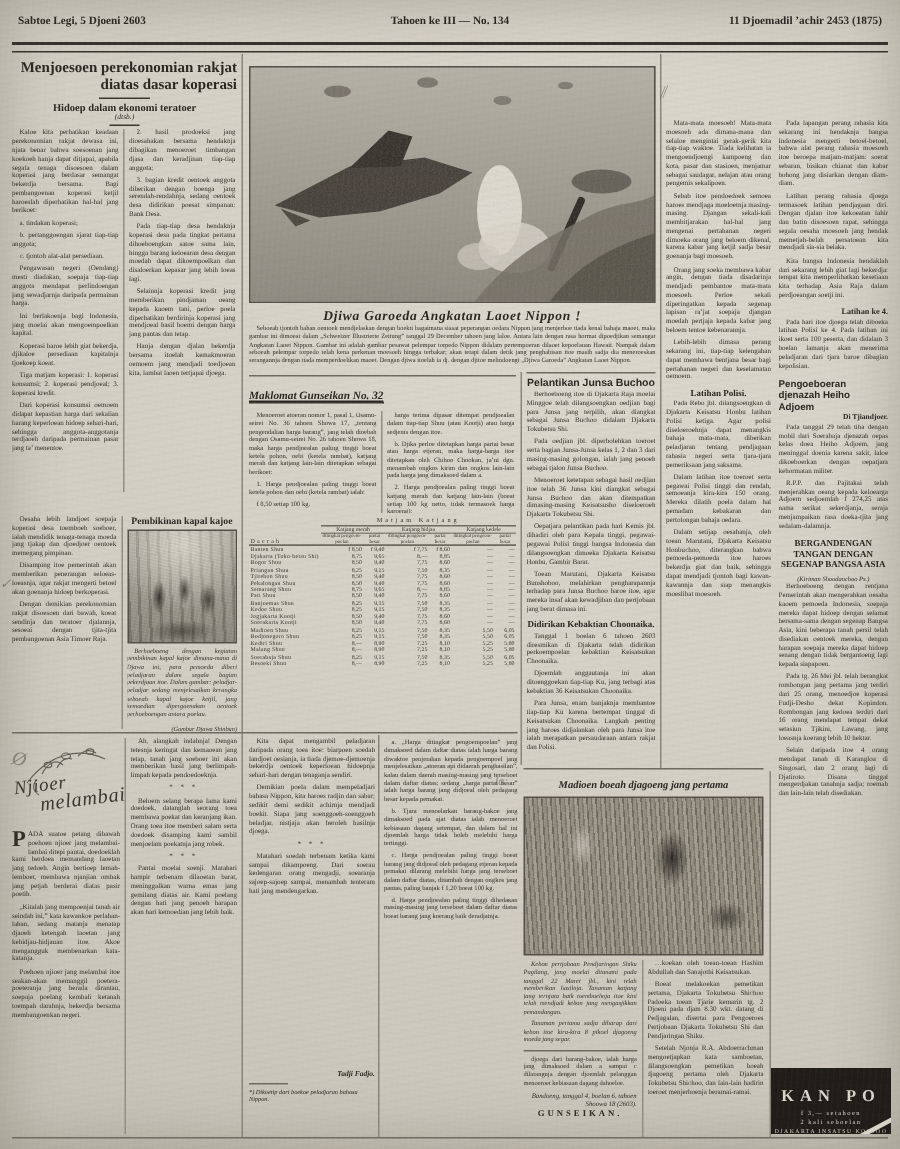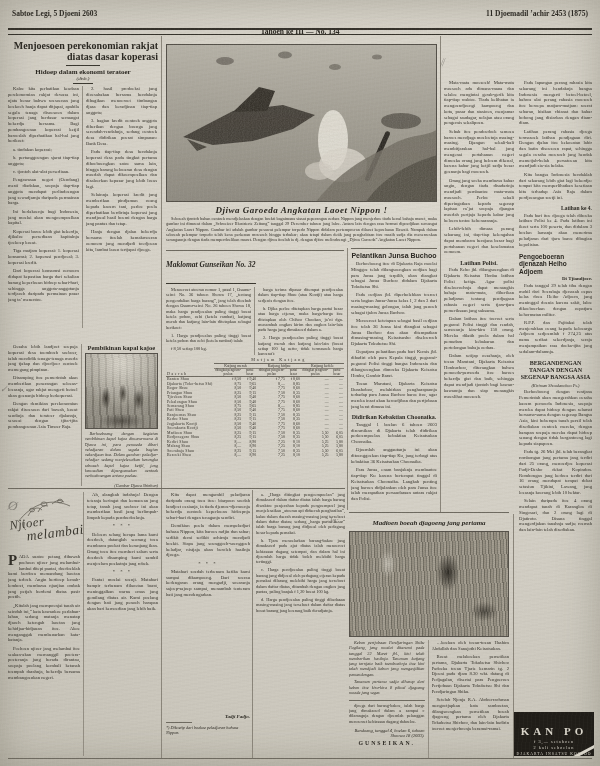--- a/index.html
+++ b/index.html
@@ -12,41 +12,41 @@
   .page::after{
     content:"";position:absolute;inset:0;pointer-events:none;opacity:.35;
     background:
       repeating-linear-gradient(7deg, rgba(120,115,100,.06) 0 1px, transparent 1px 3px),
       repeating-linear-gradient(94deg, rgba(255,255,250,.05) 0 1px, transparent 1px 4px),
       repeating-linear-gradient(171deg, rgba(80,75,60,.05) 0 2px, transparent 2px 5px);
   }
   
   .masthead{position:absolute;left:10px;right:10px;top:9px;height:14px;font-size:7.5px;font-weight:bold;}
   .masthead .mleft{position:absolute;left:2px;top:0;}
-  .masthead .mcenter{position:absolute;left:0;right:0;top:18px;text-align:center;}
+  .masthead .mcenter{position:absolute;left:0;right:0;top:0;text-align:center;}
   .masthead .mright{position:absolute;right:2px;top:0;}
   .mast-rule{position:absolute;left:8px;right:8px;top:28px;height:4px;
     border-top:2.5px solid #35322b;border-bottom:1px solid #35322b;}
   .hr{position:absolute;height:1px;background:#6e6a60;}
   .vrule{position:absolute;width:1px;background:#8a857а;background:#8a857a;}
   
   .tcol{font-size:4.7px;line-height:1.23;text-align:justify;overflow:hidden;color:#322f28;}
   .tcol p{margin:0 0 2.5px;text-indent:5px;}
   .tcol p.stars{text-align:center;text-indent:0;letter-spacing:2px;}
   .italic{font-style:italic;}
   .twocol{display:flex;}
   .twocol > div{overflow:hidden;}
   .coldiv{border-left:1px solid #938e83;margin:0 3px;}
   
   .h-main{font-weight:bold;text-align:right;line-height:1.12;}
   .shortrule{width:34px;height:1px;background:#3a372f;margin:2.5px auto;}
   .dotrule{width:20px;height:1px;background:#3a372f;margin:2px auto;}
   .subhead{font-size:7px;font-weight:bold;text-align:center;}
   .subnote{font-size:5px;font-style:italic;text-align:center;}
-  .kicker{font-size:7.5px;font-weight:bold;font-style:italic;border-bottom:1px solid #3a372f;display:inline-block;padding-bottom:14px;}
+  .kicker{font-size:7.5px;font-weight:bold;font-style:italic;border-bottom:1px solid #3a372f;display:inline-block;padding-bottom:0;text-decoration:underline;}
   .sans{font-family:"Liberation Sans","DejaVu Sans",sans-serif;}
   .dropcap-first p:first-child{text-indent:0;}
   .dropcap-first p:first-child::first-letter{
     font-size:15px;float:left;line-height:11px;padding:1px 1.5px 0 0;font-weight:bold;}
   
   .photo-frame{border:1px solid #55514a;box-sizing:border-box;position:relative;overflow:hidden;background:#9a968c;}
   .grain::before{content:"";position:absolute;inset:0;opacity:.5;
     background:
      repeating-linear-gradient(13deg, rgba(60,56,48,.12) 0 1px, transparent 1px 2px),
      repeating-linear-gradient(102deg, rgba(235,231,221,.12) 0 1px, transparent 1px 3px);}

